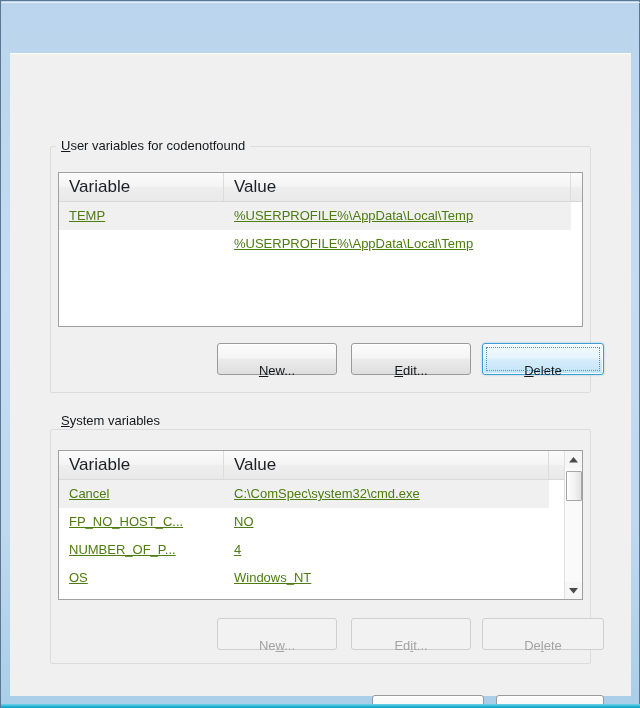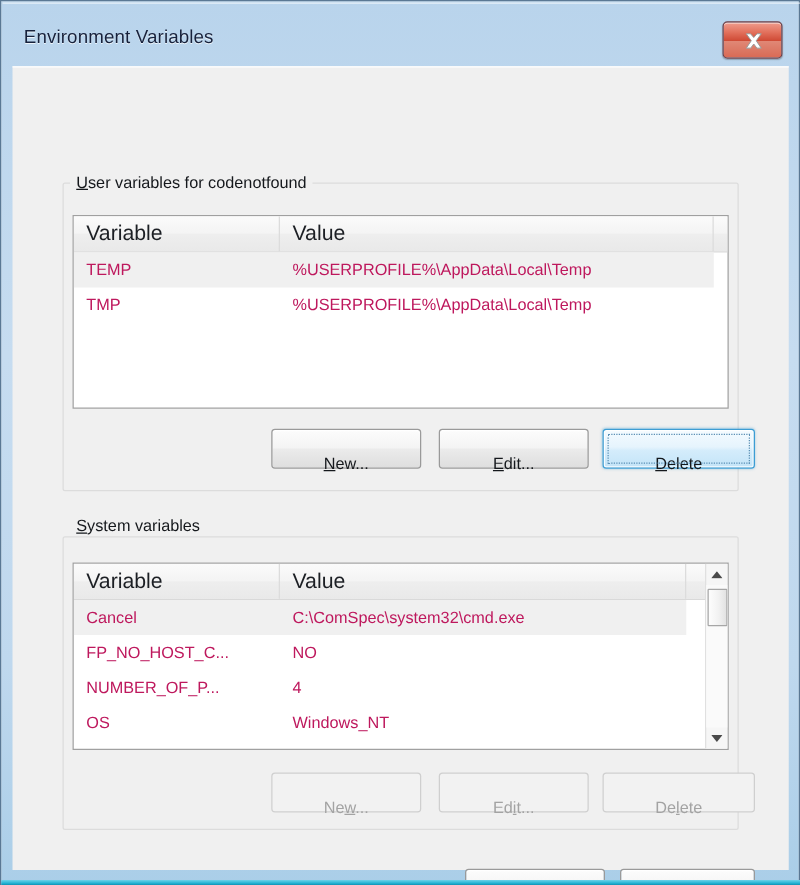--- a/index.html
+++ b/index.html
@@ -105,23 +105,24 @@
   .lv-row {
     position: relative; height: 28px;
     cursor: default;
   }
   .lv-row.selected .lv-cell-bg {
     position: absolute; left: 0; top: 0; height: 28px;
     background: #f0f0f0;
   }
   .lv-cell {
     position: absolute; top: 0; height: 28px; line-height: 28px;
-    font-size: 13px; color: #be185d; white-space: nowrap;
+    font-size: 13px; color: #4d7c0f; white-space: nowrap;
     padding-left: 10px;
     overflow: hidden;
+    text-decoration: underline;
   }
 
   
   #list-user .c1 { left: 0px;   width: 165px; }
   #list-user .c2 { left: 165px; width: 347px; }
   #list-user .c3 { left: 512px; width: 11px; border-right: 0; }
   #list-user .sel-bg { width: 512px; }
 
   
   #list-system .c1 { left: 0px;   width: 165px; }
@@ -195,50 +196,39 @@
   
   #btn-ok     { left: 362px; top: 641px; width: 112px; }
   #btn-cancel { left: 486px; top: 641px; width: 108px; }
 </style>
 </head>
 <body>
 
 <div id="window">
   <div id="frame-inner-hl"></div>
 
-  <div id="titlebar">
-    <div id="title-text">Environment Variables</div>
-    <div id="close-button">
-      <span>
-        <svg width="18" height="16" viewBox="0 0 18 16">
-          <path d="M3 2 L6.4 2 L9 5 L11.6 2 L15 2 L11 7.6 L15 13.5 L11.5 13.5 L9 10.2 L6.5 13.5 L3 13.5 L7 7.6 Z" fill="#ffffff" stroke="#9a9a9a" stroke-width="0.8"></path>
-        </svg>
-      </span>
-    </div>
-  </div>
 
   <div id="client">
 
     <div class="groupbox" id="group-user"></div>
     <div class="group-label" id="label-user"><span class="accel">U</span><span>ser variables for codenotfound</span></div>
 
     <div class="listview" id="list-user">
       <div class="lv-header">
         <div class="lv-hcell c1">Variable</div>
         <div class="lv-hcell c2">Value</div>
         <div class="lv-hcell c3"></div>
       </div>
       <div class="lv-rows">
         <div class="lv-row selected">
           <div class="lv-cell-bg sel-bg"></div>
           <div class="lv-cell c1">TEMP</div>
           <div class="lv-cell c2">%USERPROFILE%\AppData\Local\Temp</div>
         </div>
         <div class="lv-row">
-          <div class="lv-cell c1">TMP</div>
           <div class="lv-cell c2">%USERPROFILE%\AppData\Local\Temp</div>
         </div>
       </div>
     </div>
 
     <button class="btn" id="btn-user-new">
       <span class="lbl"><span class="accel">N</span>ew...</span>
     </button>
     <button class="btn" id="btn-user-edit">
       <span class="lbl"><span class="accel">E</span>dit...</span>

